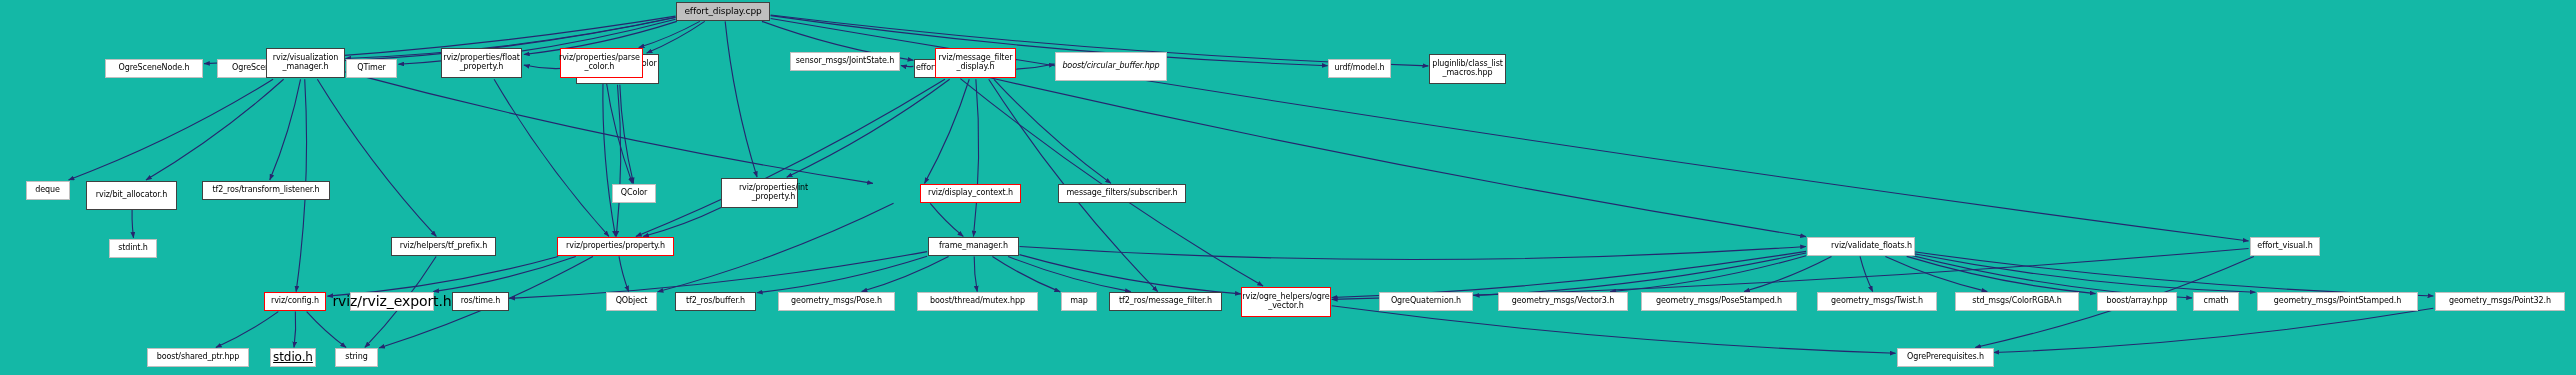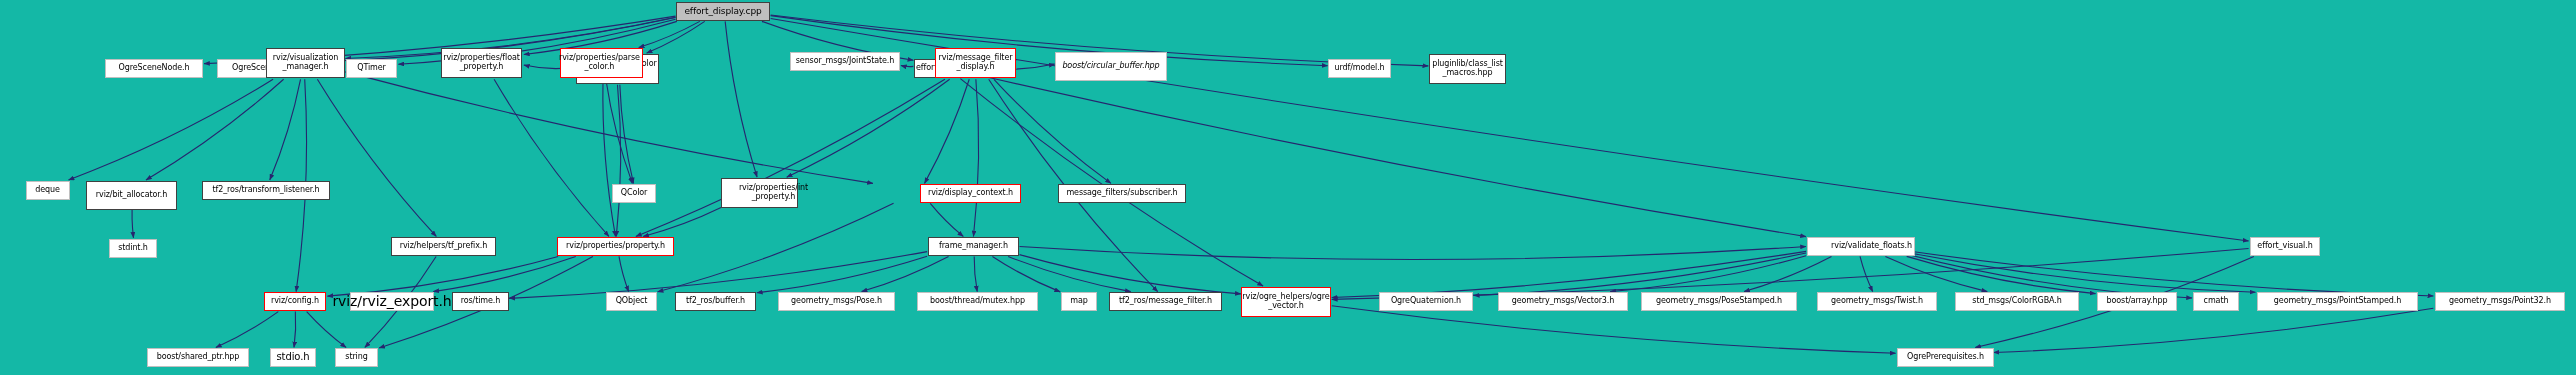--- a/index.html
+++ b/index.html
@@ -256,21 +256,21 @@
       </div>
       <div class="node plain" style="left: 2257px; top: 292px; width: 161px; height: 18.6px; font-size: 8px;">
         <span class="lbl">geometry_msgs/PointStamped.h</span>
       </div>
       <div class="node plain" style="left: 2435px; top: 292px; width: 130px; height: 18.6px; font-size: 8px;">
         <span class="lbl">geometry_msgs/Point32.h</span>
       </div>
       <div class="node plain" style="left: 147px; top: 348px; width: 102px; height: 18.6px; font-size: 8px;">
         <span class="lbl">boost/shared_ptr.hpp</span>
       </div>
-      <div class="node plain" style="left: 270px; top: 348px; width: 46px; height: 18.6px; font-size: 10px;">
+      <div class="node plain" style="left: 270px; top: 348px; width: 46px; height: 18.6px; font-size: 12px; text-decoration: underline;">
         <span class="lbl">stdio.h</span>
       </div>
       <div class="node plain" style="left: 335px; top: 348px; width: 43px; height: 18.6px; font-size: 8px;">
         <span class="lbl">string</span>
       </div>
       <div class="node plain" style="left: 1897px; top: 348px; width: 97px; height: 18.6px; font-size: 8px;">
         <span class="lbl">OgrePrerequisites.h</span>
       </div>
     </div>
 </div>

